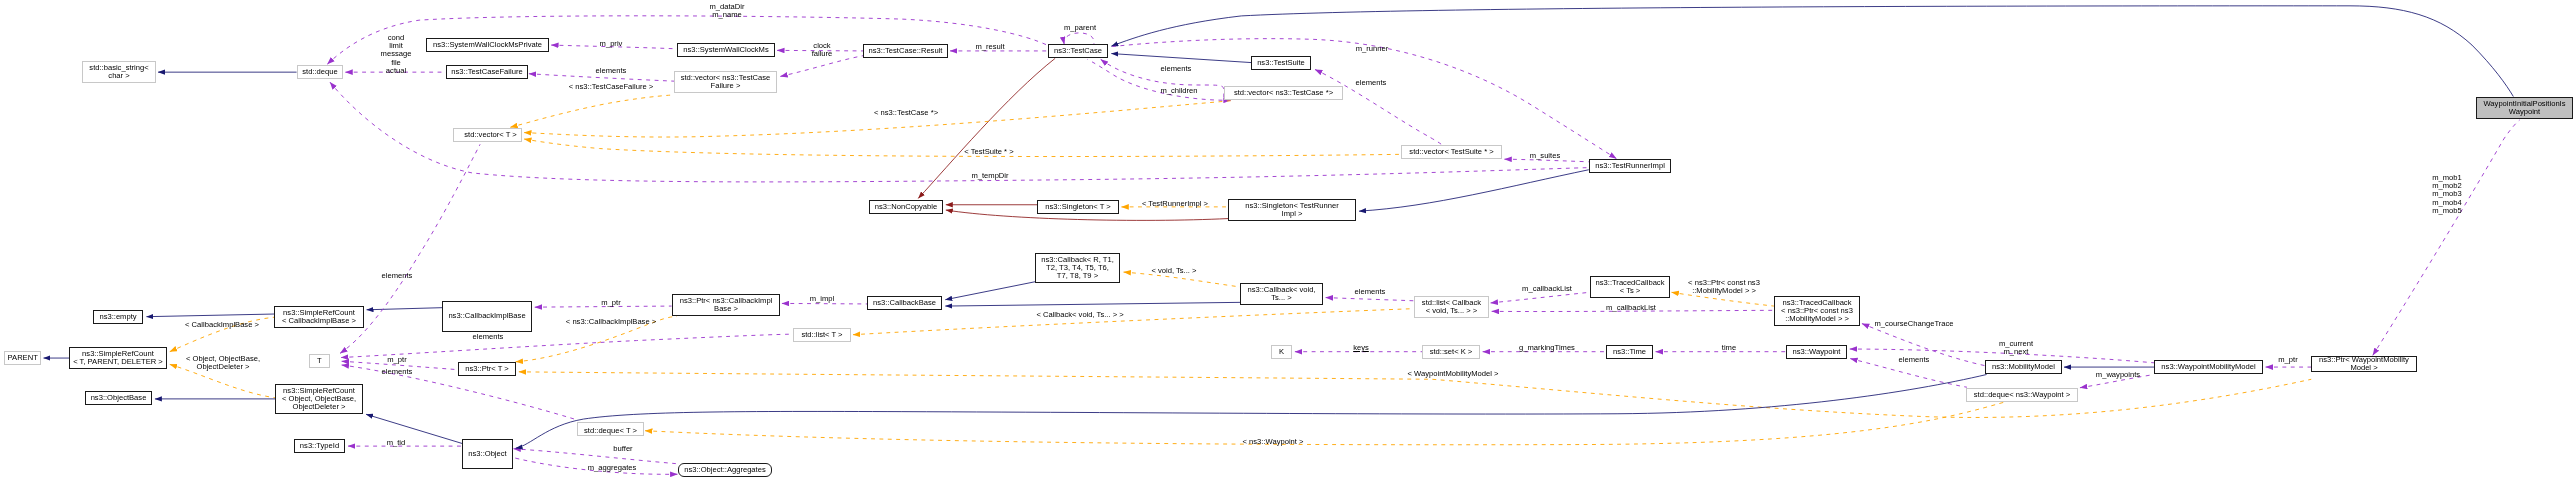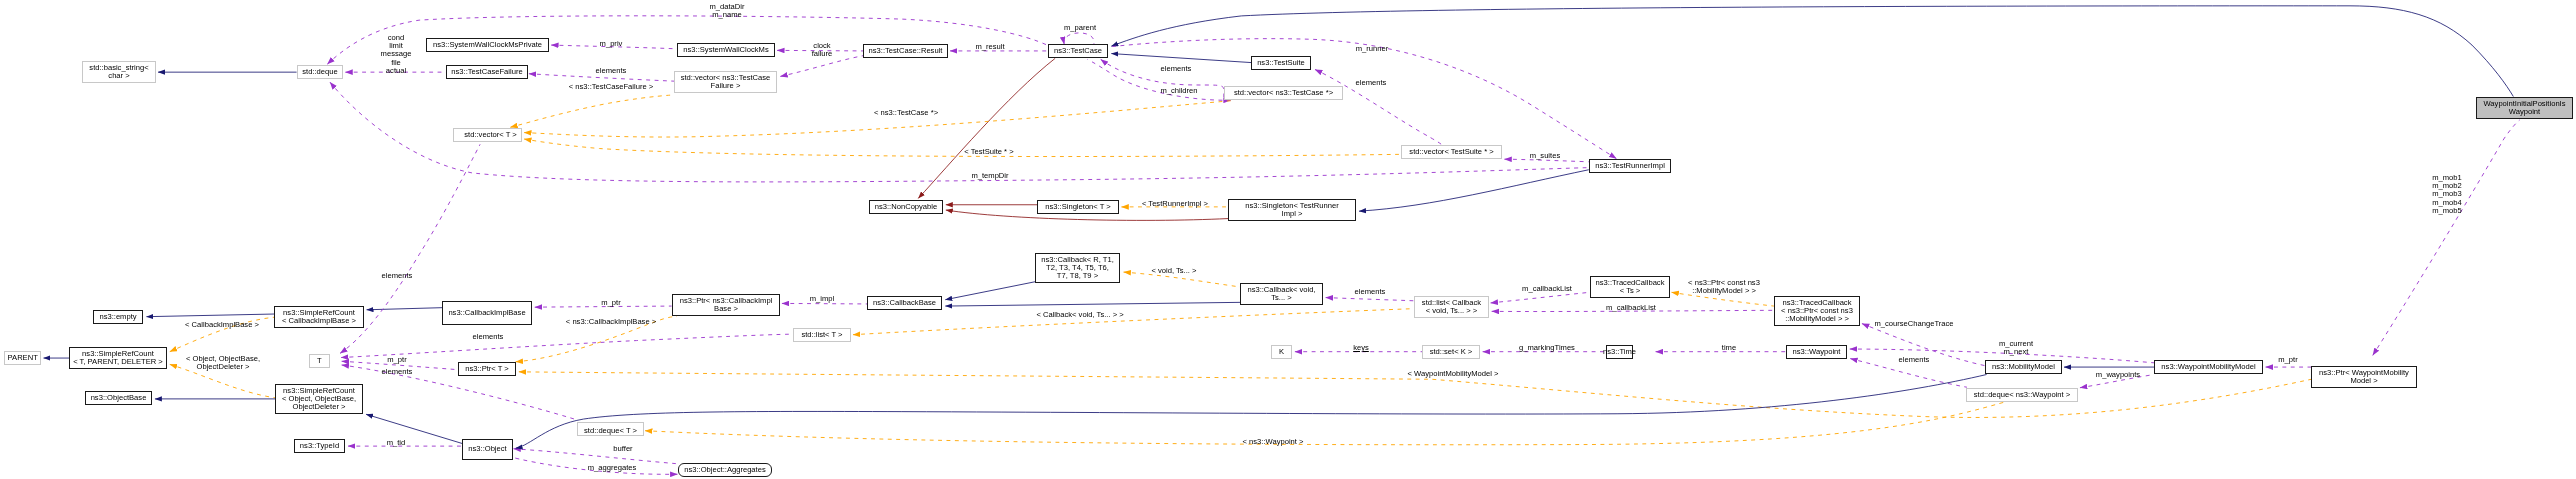--- a/index.html
+++ b/index.html
@@ -234,21 +234,21 @@
 &lt; ns3::Ptr&lt; const ns3
 ::MobilityModel &gt; &gt;</span>
     </div>
     <div class="node n-black" style="left: 93px; top: 310px; width: 50px; height: 13.8px;">
       <span class="node-label">ns3::empty</span>
     </div>
     <div class="node n-black" style="left: 274px; top: 306px; width: 90px; height: 22px;">
       <span class="node-label">ns3::SimpleRefCount
 &lt; CallbackImplBase &gt;</span>
     </div>
-    <div class="node n-black" style="left: 442px; top: 301px; width: 90px; height: 24px;">
+    <div class="node n-black" style="left: 442px; top: 301px; width: 90px; height: 31px;">
       <span class="node-label">ns3::CallbackImplBase</span>
     </div>
     <div class="node n-black" style="left: 672px; top: 294px; width: 108px; height: 22px;">
       <span class="node-label">ns3::Ptr&lt; ns3::CallbackImpl
 Base &gt;</span>
     </div>
     <div class="node n-gray" style="left: 4.2px; top: 351px; width: 37px; height: 13.8px;">
       <span class="node-label">PARENT</span>
     </div>
     <div class="node n-black" style="left: 69px; top: 347px; width: 98px; height: 22px;">
@@ -263,54 +263,54 @@
     </div>
     <div class="node n-gray" style="left: 793px; top: 328px; width: 58px; height: 13.8px;">
       <span class="node-label">std::list&lt; T &gt;</span>
     </div>
     <div class="node n-gray" style="left: 1271px; top: 345px; width: 21px; height: 13.8px;">
       <span class="node-label">K</span>
     </div>
     <div class="node n-gray" style="left: 1422px; top: 345px; width: 58px; height: 13.8px;">
       <span class="node-label">std::set&lt; K &gt;</span>
     </div>
-    <div class="node n-black" style="left: 1606px; top: 345px; width: 27px; height: 13.8px;">
+    <div class="node n-black" style="left: 1606px; top: 345px; width: 47px; height: 13.8px;">
       <span class="node-label">ns3::Time</span>
     </div>
     <div class="node n-black" style="left: 1786px; top: 345px; width: 61px; height: 13.8px;">
       <span class="node-label">ns3::Waypoint</span>
     </div>
     <div class="node n-black" style="left: 1985px; top: 360px; width: 77px; height: 13.8px;">
       <span class="node-label">ns3::MobilityModel</span>
     </div>
     <div class="node n-black" style="left: 2154px; top: 360px; width: 109px; height: 13.8px;">
       <span class="node-label">ns3::WaypointMobilityModel</span>
     </div>
-    <div class="node n-black" style="left: 2311px; top: 366px; width: 106px; height: 22px;">
+    <div class="node n-black" style="left: 2311px; top: 356px; width: 106px; height: 16px;">
       <span class="node-label">ns3::Ptr&lt; WaypointMobility
 Model &gt;</span>
     </div>
     <div class="node n-gray" style="left: 1966px; top: 388px; width: 112px; height: 13.8px;">
       <span class="node-label">std::deque&lt; ns3::Waypoint &gt;</span>
     </div>
     <div class="node n-black" style="left: 85px; top: 391px; width: 67px; height: 13.8px;">
       <span class="node-label">ns3::ObjectBase</span>
     </div>
     <div class="node n-black" style="left: 275px; top: 384px; width: 88px; height: 30px;">
       <span class="node-label">ns3::SimpleRefCount
 &lt; Object, ObjectBase,
 ObjectDeleter &gt;</span>
     </div>
     <div class="node n-gray" style="left: 577px; top: 422px; width: 67px; height: 13.8px; align-items: flex-end;">
       <span class="node-label">std::deque&lt; T &gt;</span>
     </div>
     <div class="node n-black" style="left: 294px; top: 439px; width: 51px; height: 13.8px;">
       <span class="node-label">ns3::TypeId</span>
     </div>
-    <div class="node n-black" style="left: 462px; top: 439px; width: 51px; height: 21px;">
+    <div class="node n-black" style="left: 462px; top: 439px; width: 51px; height: 30px;">
       <span class="node-label">ns3::Object</span>
     </div>
     <div class="node n-black" style="left: 678px; top: 463px; width: 94px; height: 13.8px; border-radius: 6px;">
       <span class="node-label">ns3::Object::Aggregates</span>
     </div>
     <div class="node n-filled" style="left: 2476px; top: 97px; width: 97px; height: 22px;">
       <span class="node-label">WaypointInitialPositionIs
 Waypoint</span>
     </div>
   </div>

